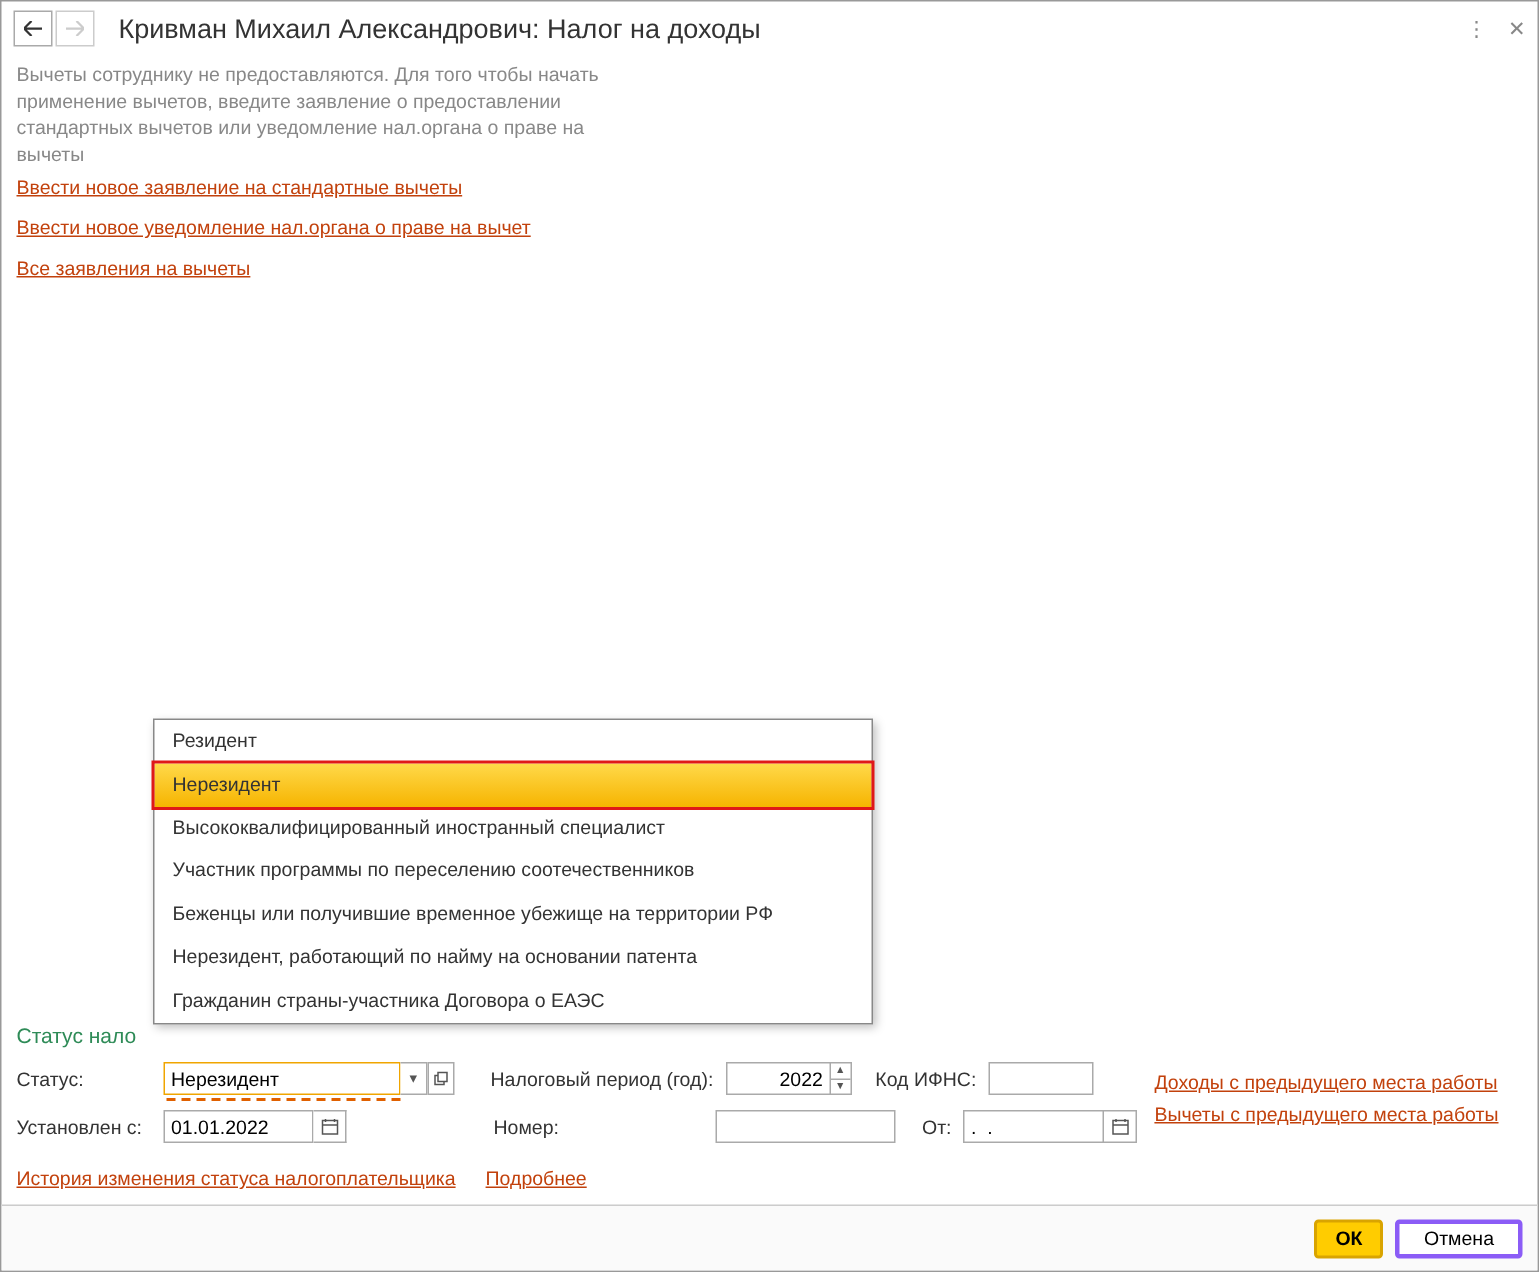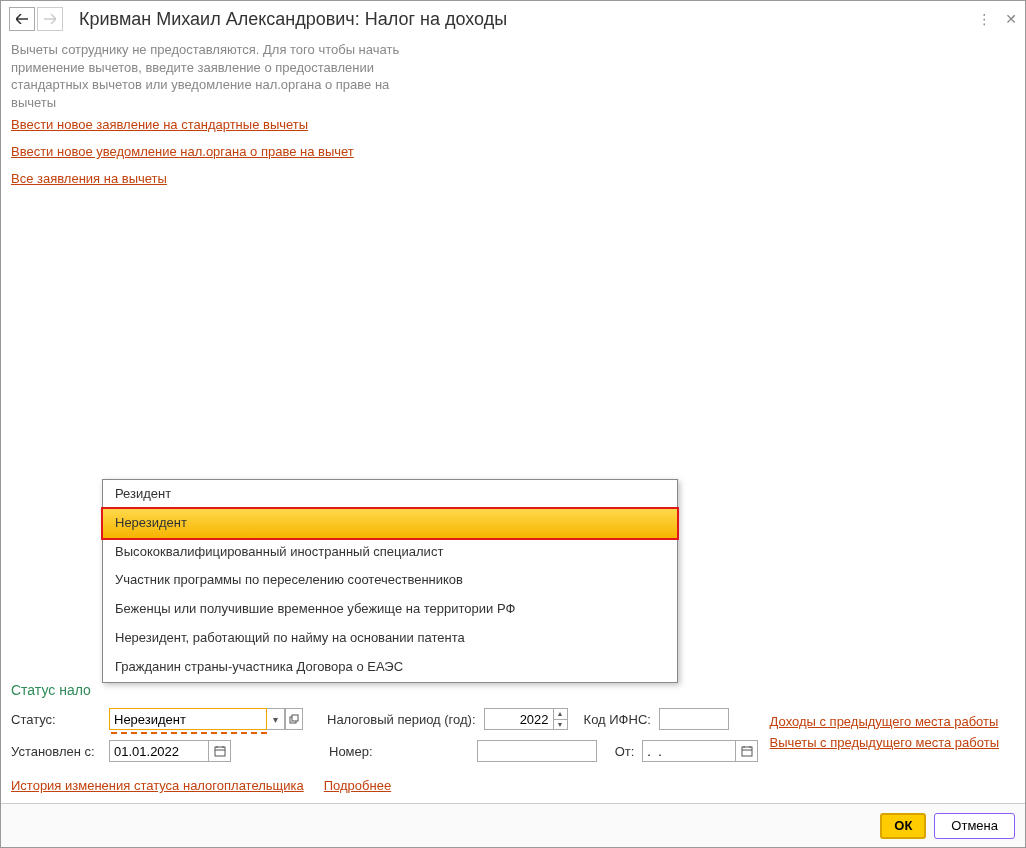--- a/index.html
+++ b/index.html
@@ -99,21 +99,21 @@
   .dash-underline {
     position: absolute;
     border-bottom: 2px dashed #e06000;
     height: 0;
   }
 
   .dropdown {
     position: absolute;
     left: 101px;
     bottom: 164px;
-    width: 576px;
+    width: 480px;
     background: #fff;
     border: 1px solid #888;
     box-shadow: 2px 2px 6px rgba(0,0,0,0.25);
     z-index: 50;
   }
   .dd-item {
     padding: 6px 12px;
     cursor: pointer;
     font-size: 13px;
     line-height: 1.3;
@@ -133,21 +133,21 @@
     display: flex;
     align-items: center;
     justify-content: flex-end;
     gap: 8px;
     padding: 0 10px;
     background: #fafafa;
   }
   .btn {
     height: 26px;
     padding: 0 16px;
-    border: 1px solid #8b5cf6;
+    border: 3px solid #8b5cf6;
     background: #fff;
     border-radius: 3px;
     cursor: pointer;
     font-size: 13px;
   }
   .btn.primary {
     background: #ffcc00;
     border: 2px solid #d9a400;
     font-weight: bold;
     padding: 0 12px;

